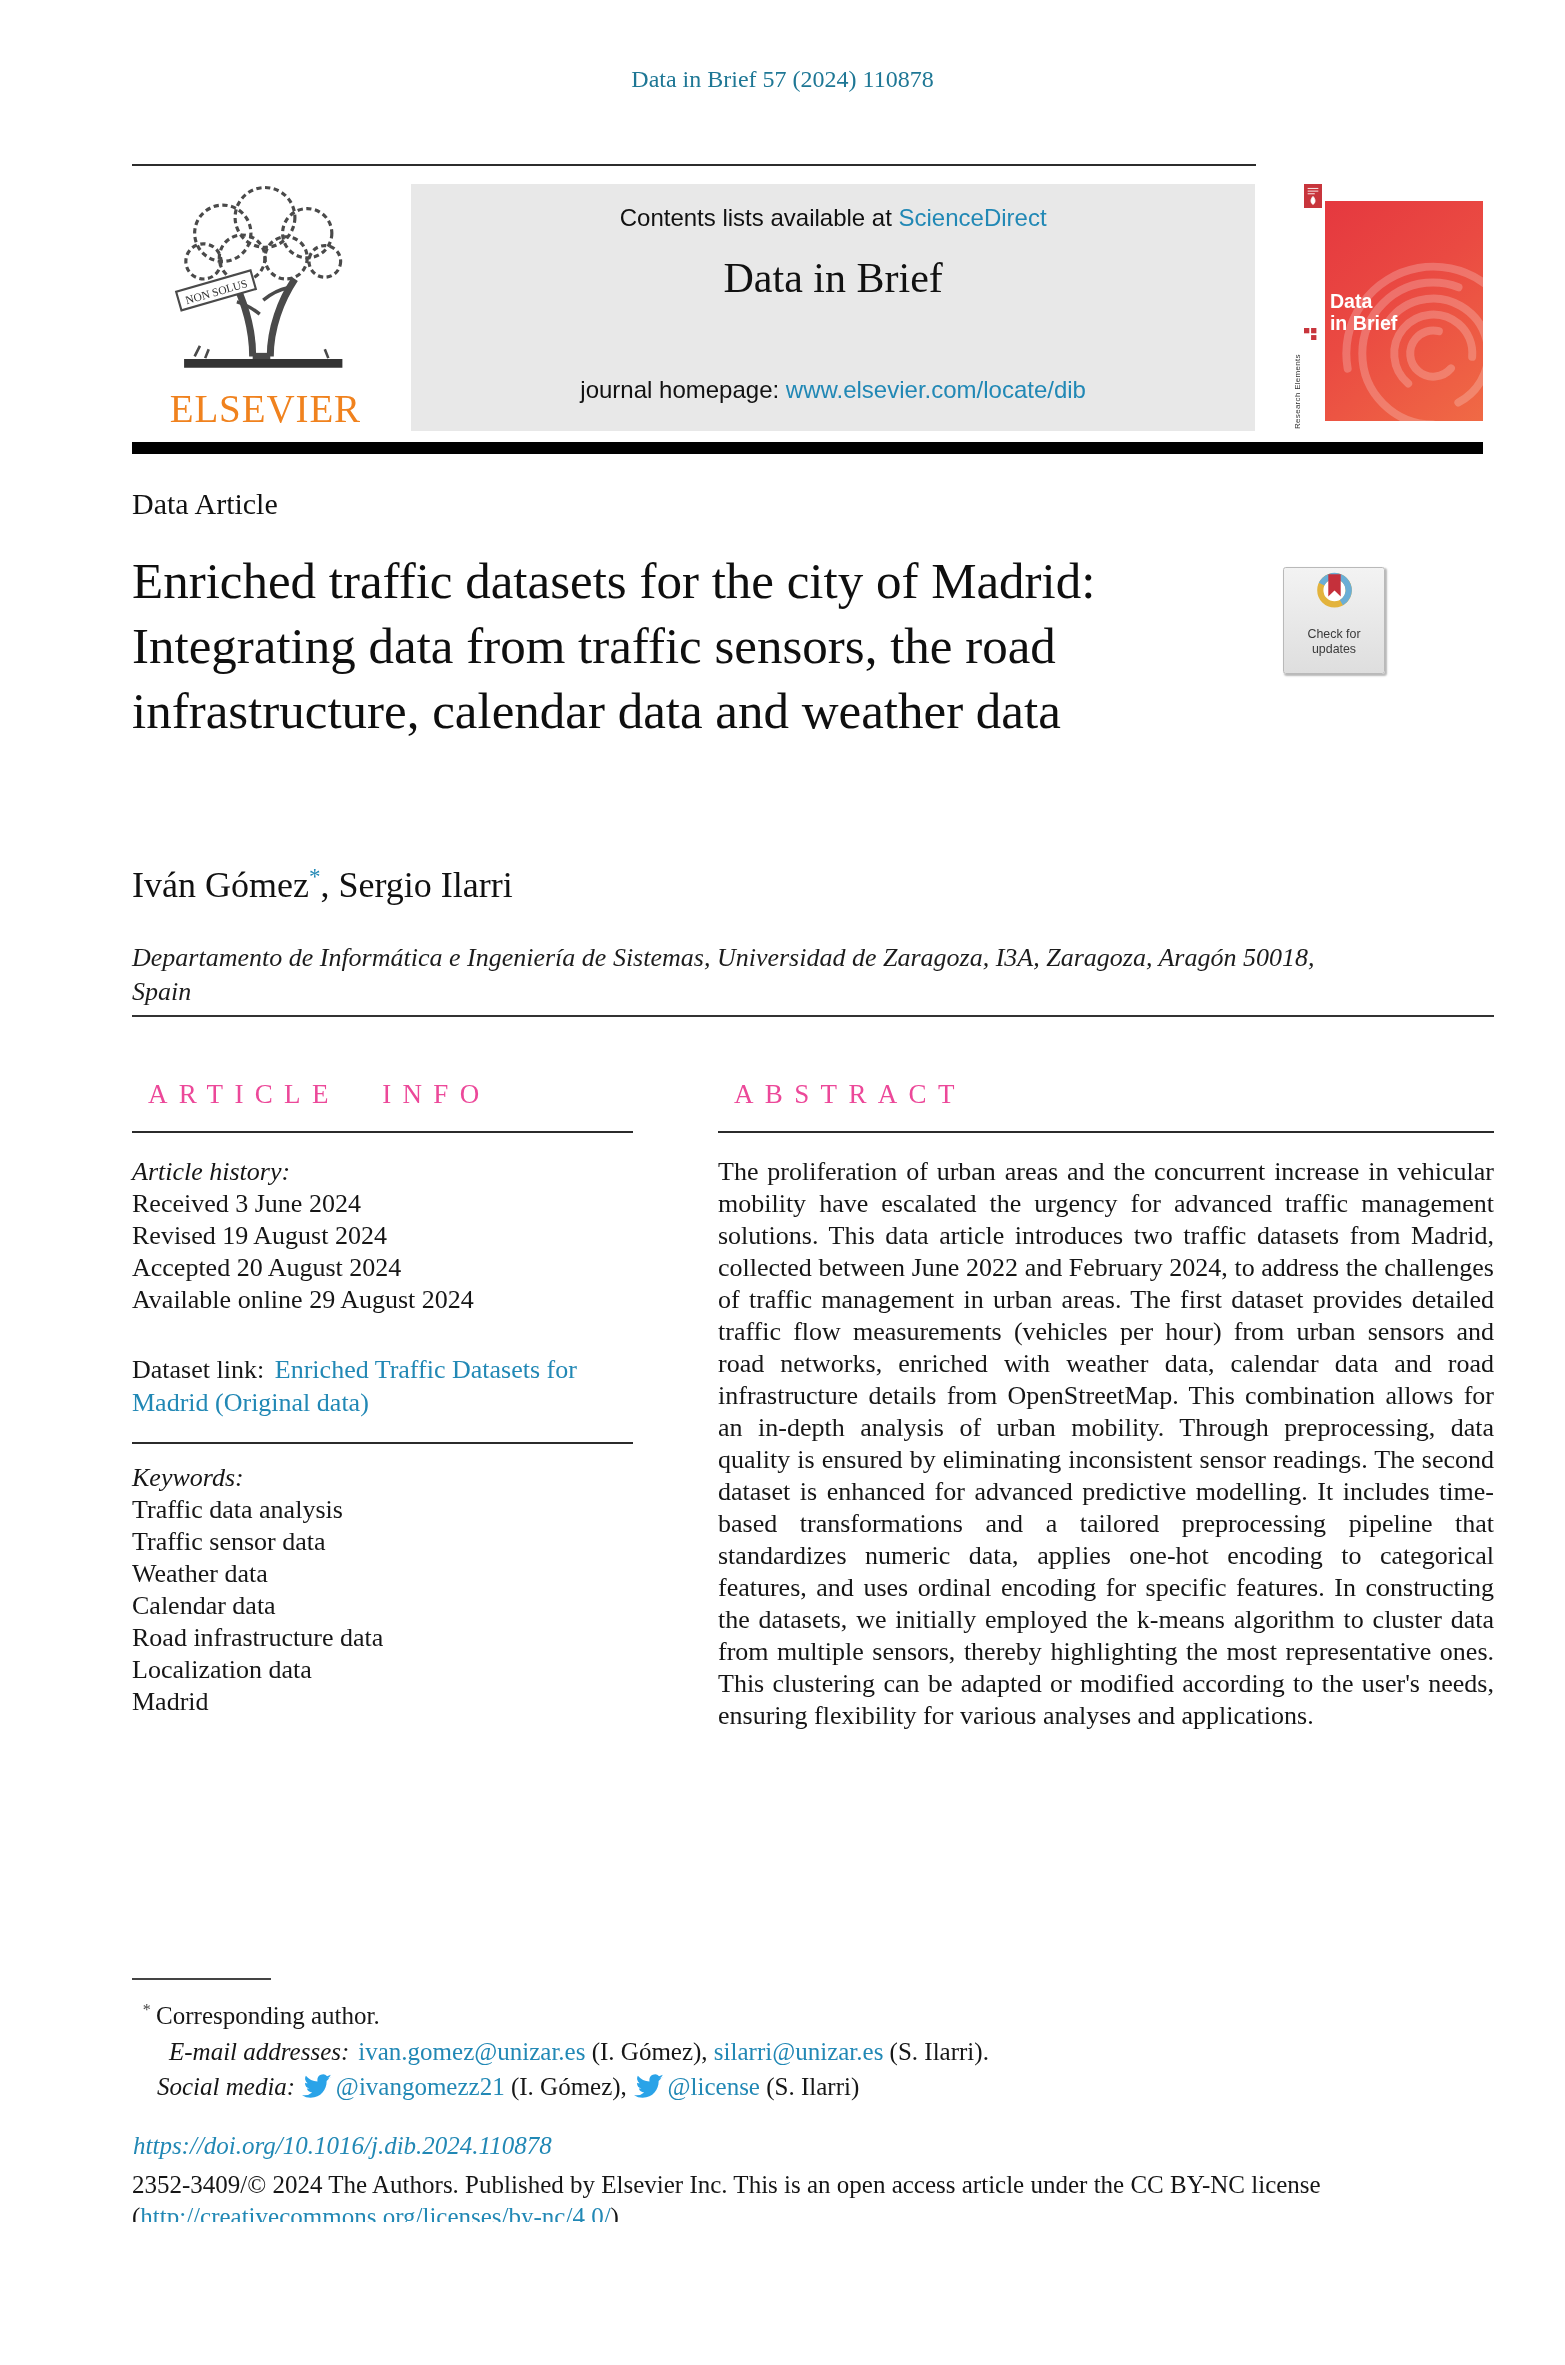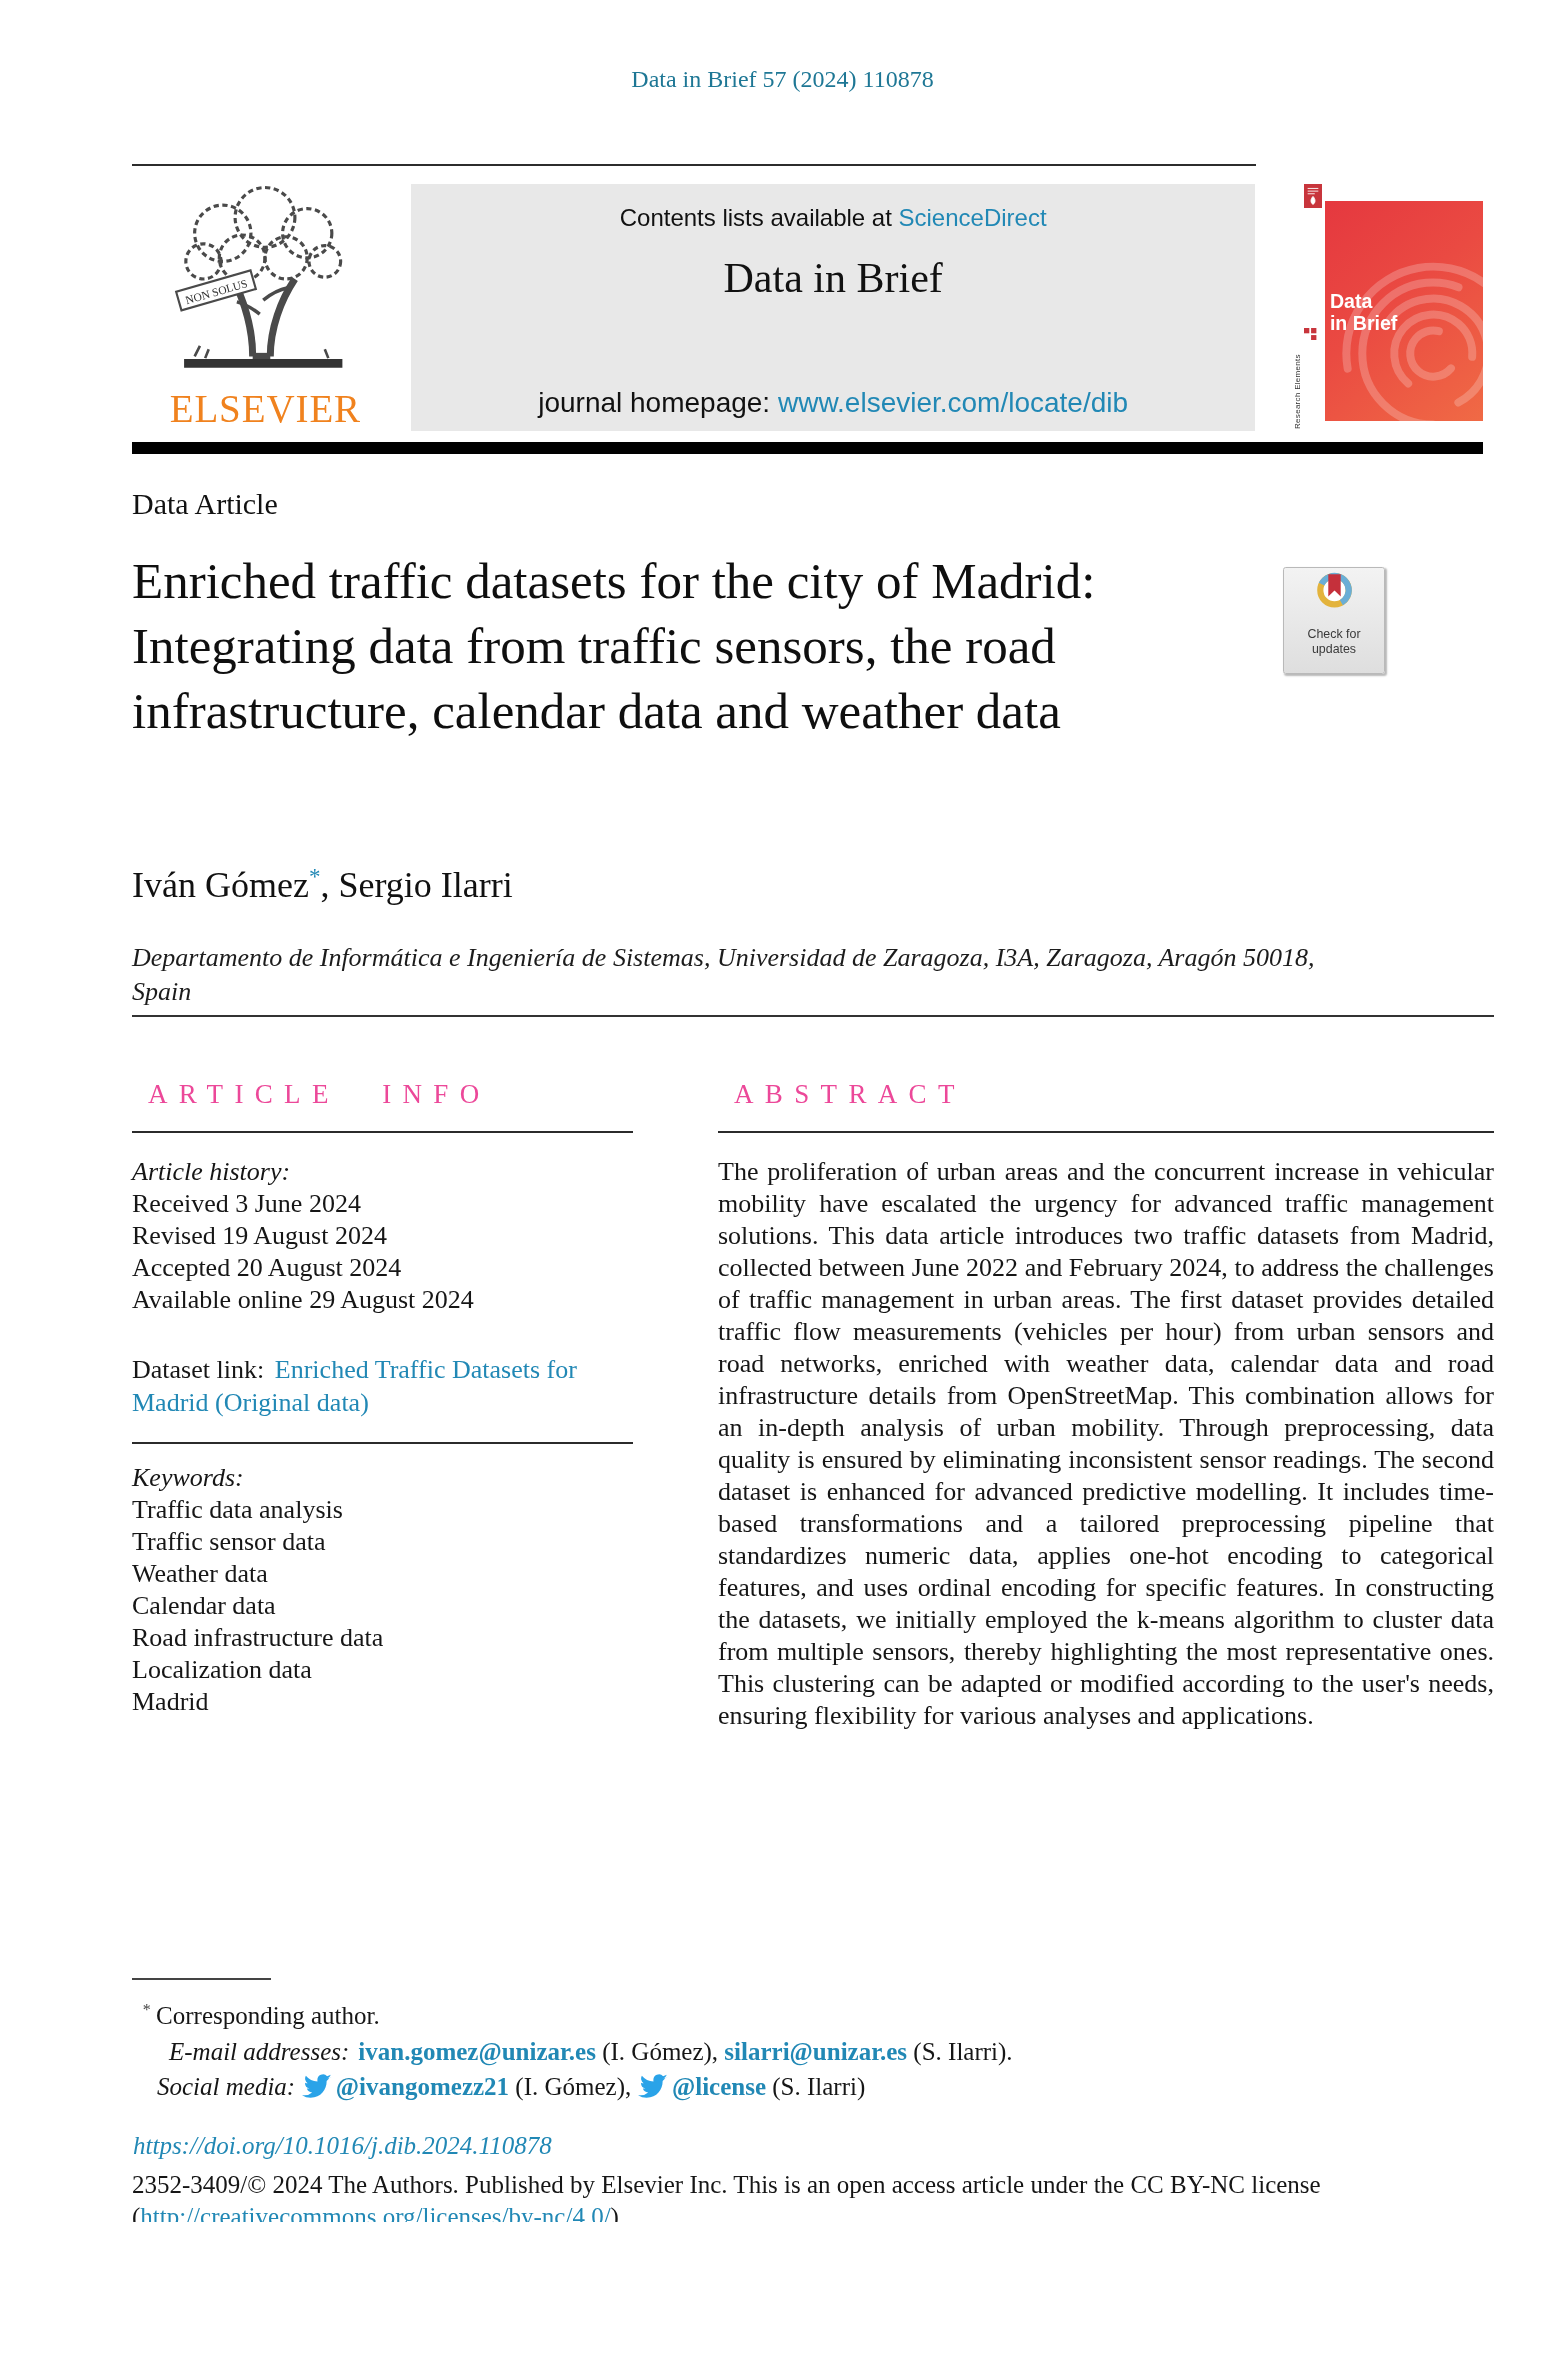--- a/index.html
+++ b/index.html
@@ -18,21 +18,21 @@
 
   
   .header{position:absolute;top:184px;left:132px;width:1351px;height:247px;display:flex;}
   .logo-col{width:267px;position:relative;text-align:center;}
   .elsevier-word{position:absolute;bottom:0;left:0;width:100%;font-size:39px;
                  color:#f0821e;letter-spacing:0.9px;}
   .banner{margin-left:12.4px;width:845px;background:#e8e8e8;position:relative;text-align:center;}
   .banner-line1{padding-top:19.6px;font-size:24px;color:#111;}
   .banner-line1 a{color:#2188b5;text-decoration:none;}
   .banner-title{margin-top:22px;font-size:42px;color:#111;}
-  .banner-home{position:absolute;bottom:12px;left:0;width:100%;font-size:28px;color:#111;}
+  .banner-home{position:absolute;bottom:27px;left:0;width:100%;font-size:24px;color:#111;}
   .banner-home a{color:#2188b5;text-decoration:none;}
 
   
   .cover-strip{margin-left:49px;width:179px;position:relative;}
   .mini-logo{position:absolute;top:0;left:0;width:18px;height:24px;background:#c8353c;}
   .cover{position:absolute;top:17px;left:20.4px;width:158px;height:220px;overflow:hidden;
          background:linear-gradient(140deg,#e5383f 0%,#ea4a42 45%,#f06a45 100%);}
   .cover-title{position:absolute;top:89px;left:5.3px;color:#fff;font-weight:bold;
                font-size:19.6px;line-height:22px;font-family:"Liberation Sans","DejaVu Sans",sans-serif;}
   .cover-arcs{position:absolute;top:0;left:0;}
@@ -76,21 +76,21 @@
   .keywords{margin-top:18px;}
   .abstract-text{margin-top:23px;font-size:26px;line-height:32px;text-align:justify;
                  color:#161616;hyphens:auto;}
 
   
   .footnote{position:absolute;top:1978px;left:132px;width:1298px;font-size:25px;
             line-height:35px;color:#161616;}
   .fn-rule{width:139px;height:1.8px;background:#444;margin-bottom:12.4px;}
   .fn-line{padding-left:25px;}
   .fn-line sup{font-size:16px;color:#444;margin-left:-14.2px;margin-right:5.3px;}
-  .fn-line a{color:#2188b5;text-decoration:none;font-weight:bold;}
+  .fn-line a{color:#2188b5;text-decoration:none;}
   .tw-icon{display:inline-block;vertical-align:-4.4px;margin:0 3.6px 0 7.1px;}
 
   
   .doi{position:absolute;top:2132px;left:133px;font-size:25px;font-style:italic;}
   .doi a{color:#2188b5;text-decoration:none;}
   .copyright{position:absolute;top:2169px;left:132px;width:1333px;font-size:25px;
              line-height:32px;color:#161616;}
   .copyright a{color:#2188b5;text-decoration:none;}
 </style>
 </head>

